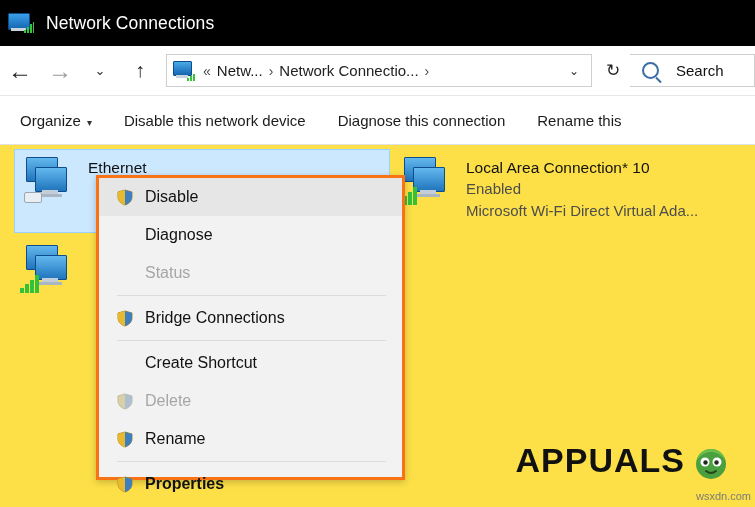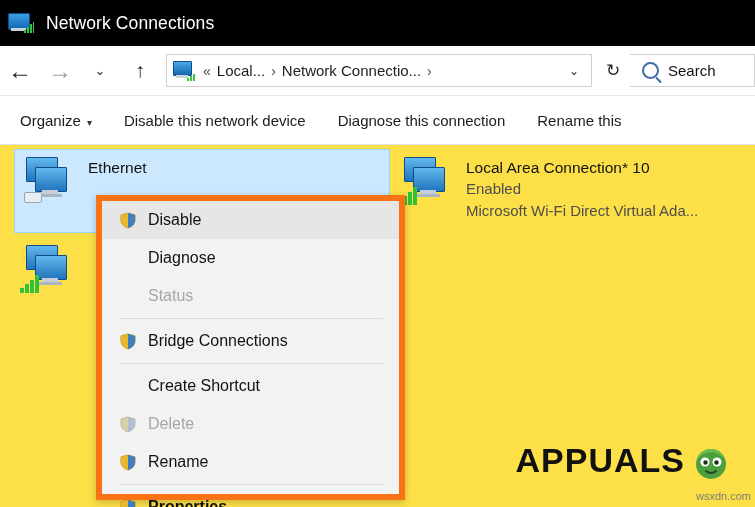--- a/index.html
+++ b/index.html
@@ -66,21 +66,21 @@
       linear-gradient(to top,#35c63a 0 7px,transparent 7px) left 6px bottom 0/2px 7px no-repeat;
   }
   .crumb-sep{color:#4a4a4a;font-size:14px;padding:0 6px;}
   .crumb{font-size:15px;color:#1b1b1b;white-space:nowrap;}
   .crumb.dim{color:#222;}
   .addr-spacer{flex:1;}
   .addr-chev{font-size:12px;color:#333;padding:0 12px 0 4px;}
   .refresh{font-size:17px;color:#222;width:34px;text-align:center;}
   .searchbox{
     width:125px;height:33px;border:1px solid #cfcfcf;border-left:none;background:#fff;
-    display:flex;align-items:center;box-sizing:border-box;
+    display:flex;align-items:center;box-sizing:border-box;gap:8px;
   }
   .search-icon{
     width:13px;height:13px;border:2px solid #3b6ea5;border-radius:50%;
     position:relative;margin:0 9px 0 12px;flex:0 0 auto;
   }
   .search-icon:after{
     content:"";position:absolute;right:-5px;bottom:-4px;width:7px;height:2px;
     background:#3b6ea5;transform:rotate(45deg);
   }
   .search-ph{font-size:15px;color:#111;white-space:nowrap;}
@@ -124,22 +124,22 @@
   .item .labels{padding-left:8px;padding-top:4px;}
   .lbl-name{font-size:15.5px;color:#111;line-height:21px;white-space:nowrap;}
   .lbl-sub{font-size:15px;color:#4d4d4d;line-height:22px;white-space:nowrap;}
 
   .selected{
     position:absolute;background:#cce8ff;border:1px solid #99d1ff;box-sizing:border-box;
   }
 
   
   .ctxmenu{
-    position:absolute;background:#f2f2f2;border:6px solid #f97316;
-    box-shadow:0 2px 7px rgba(0,0,0,.22);box-sizing:border-box;margin-top:20px;
+    position:absolute;background:#f2f2f2;border:3px solid #f97316;
+    box-shadow:0 2px 7px rgba(0,0,0,.22);box-sizing:border-box;
   }
   .mi{
     height:38px;display:flex;align-items:center;padding-left:18px;font-size:16px;color:#111;
     box-sizing:border-box;
   }
   .mi.hover{background:#e6e6e6;}
   .mi.disabled{color:#a6a6a6;}
   .mi.bold{font-weight:bold;}
   .mi .micon{width:28px;flex:0 0 auto;display:flex;align-items:center;}
   .mi .mtext{white-space:nowrap;}
@@ -171,21 +171,21 @@
     <div class="nav-btn recent">⌄</div>
     <div class="nav-btn up">↑</div>
 
     <div class="addressbar">
       <div class="addr-icon">
         <div class="mon"></div>
           <div class="base"></div>
           <div class="bars"></div>
       </div>
       <span class="crumb-sep">«</span>
-      <span class="crumb">Local...</span>
+      <span class="crumb">Netw...</span>
       <span class="crumb-sep">›</span>
       <span class="crumb dim">Network Connectio...</span>
       <span class="crumb-sep">›</span>
       <span class="addr-spacer"></span>
       <span class="addr-chev">⌄</span>
     </div>
 
     <div class="refresh">↻</div>
 
     <div class="searchbox">

